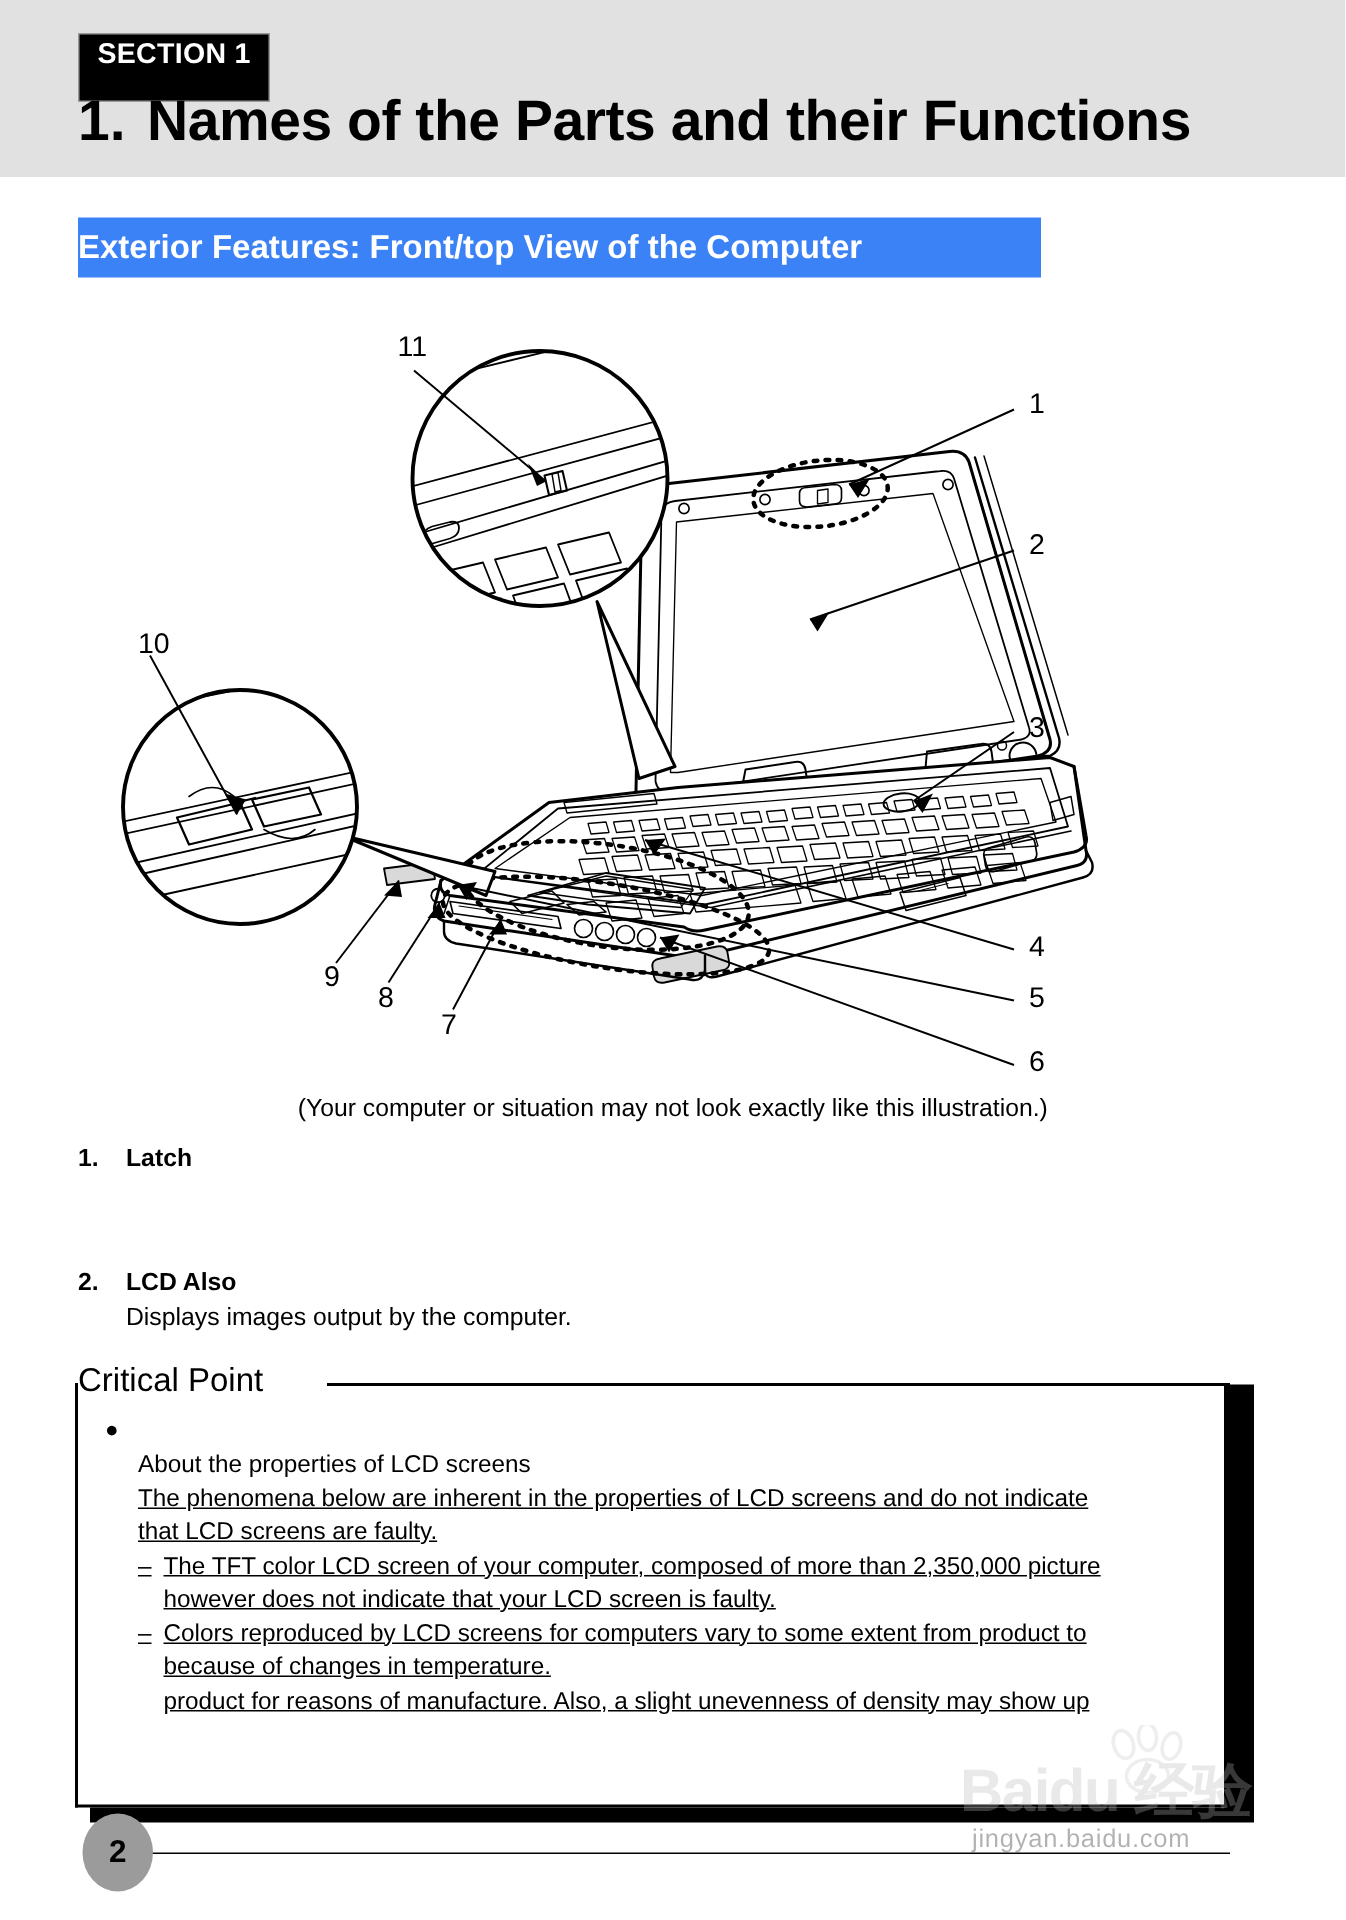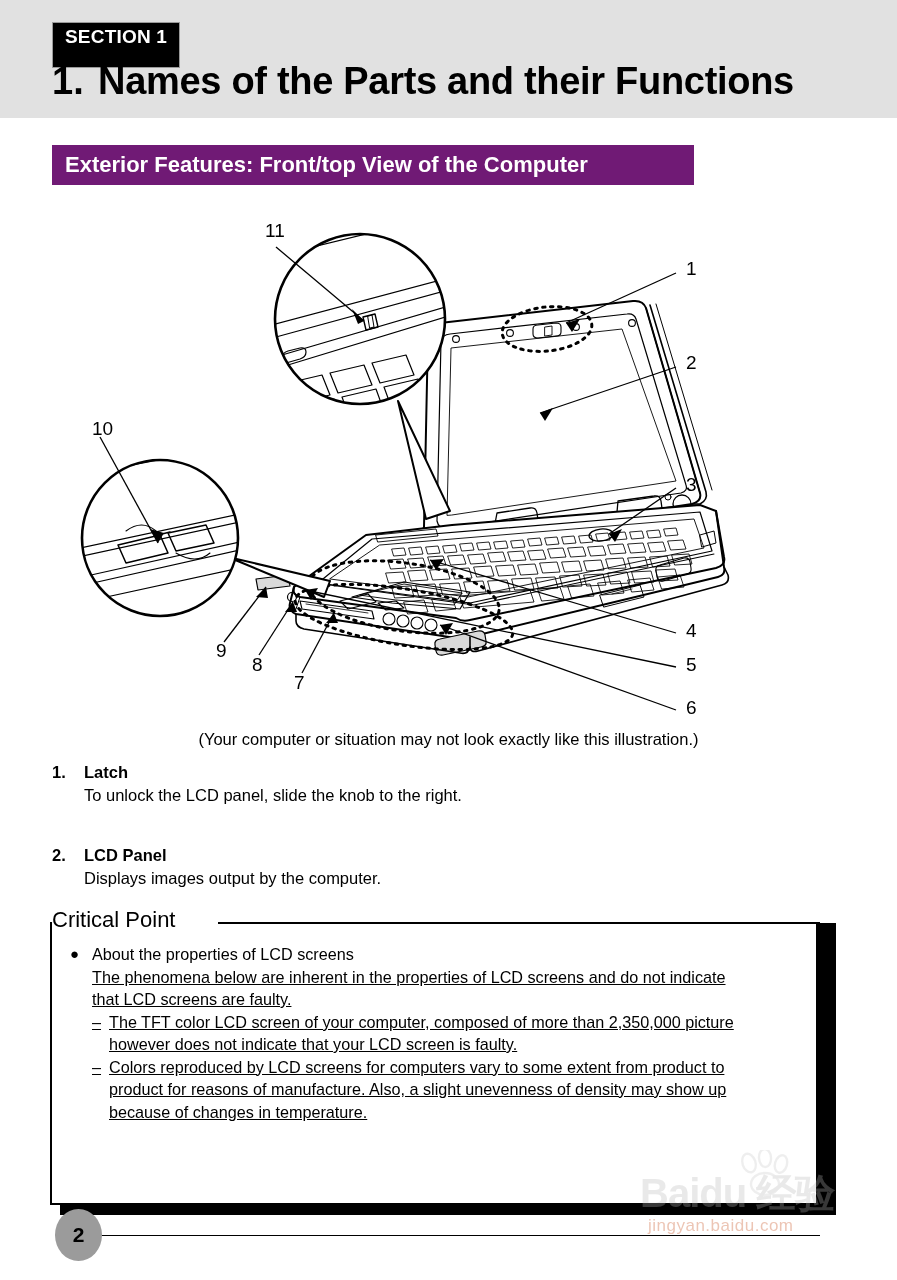--- a/index.html
+++ b/index.html
@@ -49,27 +49,26 @@
   }
   .chapter-num { width: 46px; }
   .chapter-title { letter-spacing: -0.3px; }
 
   
   .subheader {
     position: absolute;
     left: 52px; top: 145px;
     width: 642px;
     height: 40px;
-    background: #701a75;
+    background: #3b82f6;
     color: #fff;
     font-weight: bold;
     font-size: 22px;
     display: flex;
     align-items: center;
-    padding-left: 13px;
     box-sizing: border-box;
     white-space: nowrap;
   }
 
   
   .figure {
     position: absolute;
     left: 0; top: 205px;
     width: 897px;
     height: 525px;
@@ -149,21 +148,21 @@
     width: 740px;
     font-size: 16.2px;
     line-height: 22.5px;
   }
   .cp-bullet-row { display: flex; }
   .cp-bullet {
     width: 22px;
     font-size: 15px;
     line-height: 22.5px;
   }
-  .cp-bullet-text { flex: 1; }
+  .cp-bullet-text { flex: 1; margin-top: 22px; }
   .cp-sub { margin-left: 22px; text-decoration: underline; }
   .cp-dash-row {
     display: flex;
     margin-top: 0px;
   }
   .cp-dash { width: 17px; }
   .cp-dash-text { flex: 1; }
 
   
   .footer-rule {
@@ -202,21 +201,21 @@
     font-size: 40px;
     font-weight: bold;
     color: #b9b9b9;
     letter-spacing: -1px;
     white-space: nowrap;
   }
   .wm-sub {
     position: absolute;
     left: 8px; top: 68px;
     font-size: 17px;
-    color: #c2410c;
+    color: #000000;
     letter-spacing: 0.5px;
     white-space: nowrap;
   }
   .wm-paw {
     position: absolute;
     left: 96px; top: 2px;
     width: 60px; height: 48px;
   }
 </style>
 </head>
@@ -492,28 +491,27 @@
 </div>
 
 <div class="fig-caption">(Your computer or situation may not look exactly like this illustration.)</div>
 
 <div class="item-block item-1">
   <div class="item-head">
     <span class="item-num">1.</span>
     <span>Latch</span>
   </div>
   <div class="item-body">
-    <div>To unlock the LCD panel, slide the knob to the right.</div>
   </div>
 </div>
 
 <div class="item-block item-2">
   <div class="item-head">
     <span class="item-num">2.</span>
-    <span>LCD Panel</span>
+    <span>LCD Also</span>
   </div>
   <div class="item-body">
     <div>Displays images output by the computer.</div>
   </div>
 </div>
 
 <div class="cp-wrap">
   <div class="cp-shadow"></div>
   <div class="cp-box"></div>
   <div class="cp-topline"></div>
@@ -534,22 +532,22 @@
       <span class="cp-dash-text">
         <div>The TFT color LCD screen of your computer, composed of more than 2,350,000 picture</div>
         <div>however does not indicate that your LCD screen is faulty.</div>
       </span>
     </div>
 
     <div class="cp-sub cp-dash-row">
       <span class="cp-dash">–</span>
       <span class="cp-dash-text">
         <div>Colors reproduced by LCD screens for computers vary to some extent from product to</div>
+        <div>because of changes in temperature.</div>
         <div>product for reasons of manufacture. Also, a slight unevenness of density may show up</div>
-        <div>because of changes in temperature.</div>
       </span>
     </div>
   </div>
 </div>
 
 <div class="watermark">
   <svg class="wm-paw" viewBox="0 0 60 48">
     <g fill="none" stroke="#c9c9c9" stroke-width="2.4">
       <ellipse cx="13" cy="13" rx="6.5" ry="9.5" transform="rotate(-18 13 13)"></ellipse>
       <ellipse cx="29" cy="8" rx="6" ry="9" transform="rotate(-4 29 8)"></ellipse>

